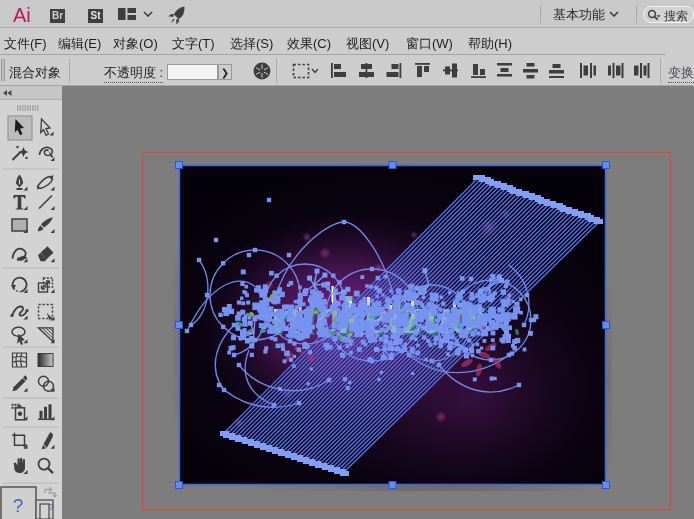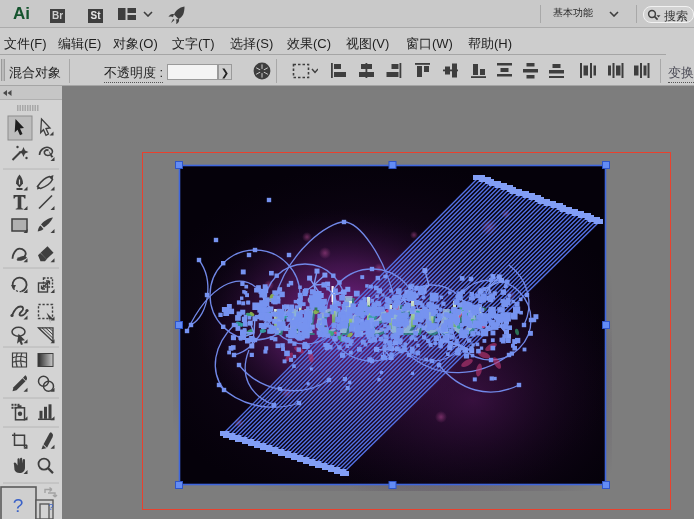--- a/index.html
+++ b/index.html
@@ -15,39 +15,39 @@
   .tabwell { position:absolute; left:0; top:0; width:632px; height:25px; background:#a7a7a7; }
   .tab { position:absolute; left:9px; top:0; width:256px; height:25px; background:#d1d1d1; color:#262626; font-size:12px; line-height:25px; }
   .pasteboard { position:absolute; left:0; top:25px; width:632px; height:408px; background:#7d7d7d; }
   .redrect { position:absolute; left:80px; top:41px; width:529px; height:358px; border:1px solid #e8412e; }
   .art { position:absolute; left:117px; top:54px; width:427px; height:320px; }
   .sep-v { position:absolute; width:1px; background:#a8a8a8; }
 </style>
 </head>
 <body>
   <div class="appbar" id="appbar">
-    <span style="position:absolute;left:13px;top:4px;font-size:17px;font-weight:bold;color:#14532d;">Ai</span>
+    <span style="position:absolute;left:13px;top:4px;font-size:20px;font-weight:normal;color:#be185d;">Ai</span>
     <span style="position:absolute;left:50px;top:9px;width:15px;height:14px;background:#404040;color:#cfcfcf;font-size:10px;font-weight:bold;text-align:center;line-height:14px;">Br</span>
     <span style="position:absolute;left:88px;top:9px;width:15px;height:14px;background:#3e3e3e;color:#e8e8e8;font-size:10px;font-weight:bold;text-align:center;line-height:14px;">St</span>
     <svg style="position:absolute;left:118px;top:8px" width="18" height="12" viewBox="0 0 18 12">
       <rect x="0" y="0" width="7.5" height="12" fill="#3e3e3e"></rect>
       <rect x="9.5" y="0" width="8.5" height="5" fill="#3e3e3e"></rect>
       <rect x="9.5" y="7" width="8.5" height="5" fill="#3e3e3e"></rect>
     </svg>
     <svg style="position:absolute;left:143px;top:11px" width="10" height="6" viewBox="0 0 10 6">
       <path d="M1 1 L5 5 L9 1" fill="none" stroke="#3e3e3e" stroke-width="1.6"></path>
     </svg>
     <svg style="position:absolute;left:168px;top:6px" width="19" height="18" viewBox="0 0 19 18">
       <path d="M16.5 0.5 C11 1.5 7.5 4.5 6 8.5 L10.5 13 C14.5 11.5 16.5 7 16.5 0.5 Z" fill="#3e3e3e"></path>
       <path d="M6 8 C3.5 7.5 1.5 8.5 0.5 11 C2.5 10.3 4 10.5 5 11.2 Z" fill="#3e3e3e"></path>
       <path d="M11 13 C11.5 15.5 10.5 17 8 18 C8.7 16 8.5 14.5 7.8 13.5 Z" fill="#3e3e3e"></path>
       <path d="M5.2 12.8 L6.5 14 L3 17 Z" fill="#3e3e3e"></path>
     </svg>
     <div class="sep-v" style="left:540px;top:5px;height:18px;"></div>
-    <span style="position:absolute;left:553px;top:6px;font-size:10px;color:#2a2a2a;">基本功能</span>
+    <span style="position:absolute;left:553px;top:6px;font-size:13px;color:#2a2a2a;">基本功能</span>
     <svg style="position:absolute;left:609px;top:11px" width="10" height="6" viewBox="0 0 10 6">
       <path d="M1 1 L5 5 L9 1" fill="none" stroke="#3e3e3e" stroke-width="1.6"></path>
     </svg>
     <div class="sep-v" style="left:636px;top:5px;height:18px;"></div>
     <div style="position:absolute;left:643px;top:6px;width:51px;height:17px;background:#d2d2d2;border:1px solid #f2f2f2;border-radius:8px;">
       <svg style="position:absolute;left:3px;top:2px" width="14" height="12" viewBox="0 0 14 12">
         <circle cx="5" cy="5" r="3.4" fill="none" stroke="#3e3e3e" stroke-width="1.5"></circle>
         <path d="M7.6 7.6 L10.6 10.6" stroke="#3e3e3e" stroke-width="1.7"></path>
         <path d="M9.5 6.2 L13.5 6.2 L11.5 8.6 Z" fill="#3e3e3e"></path>
       </svg>

